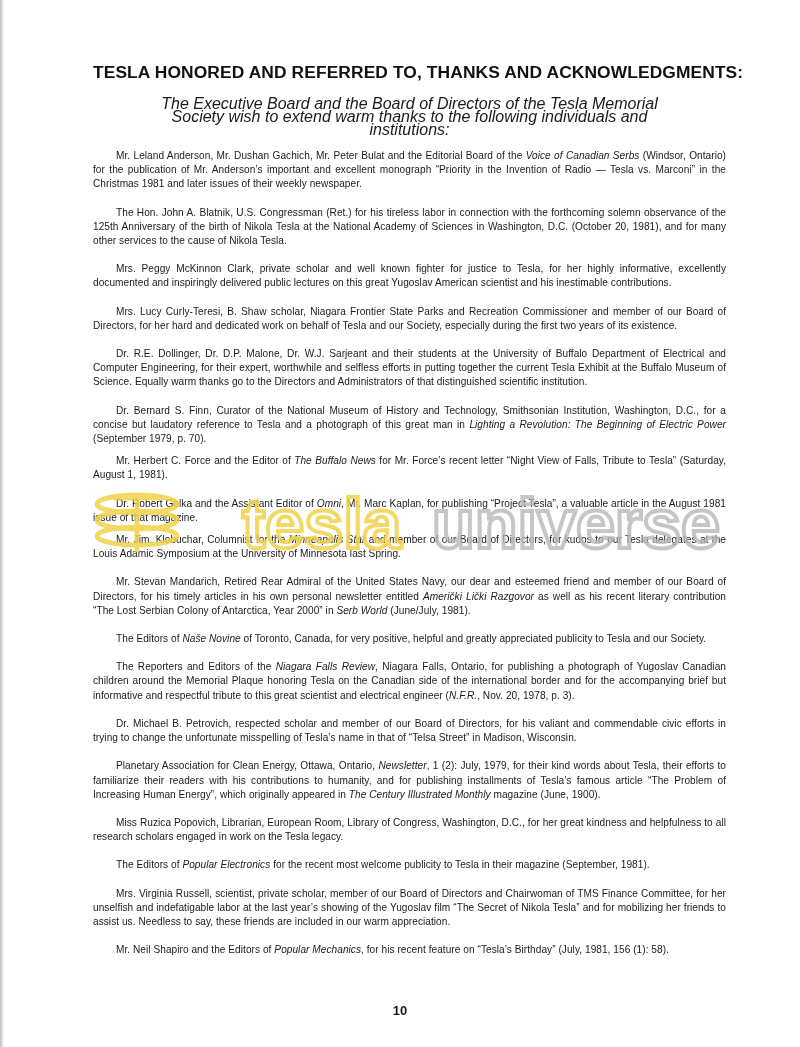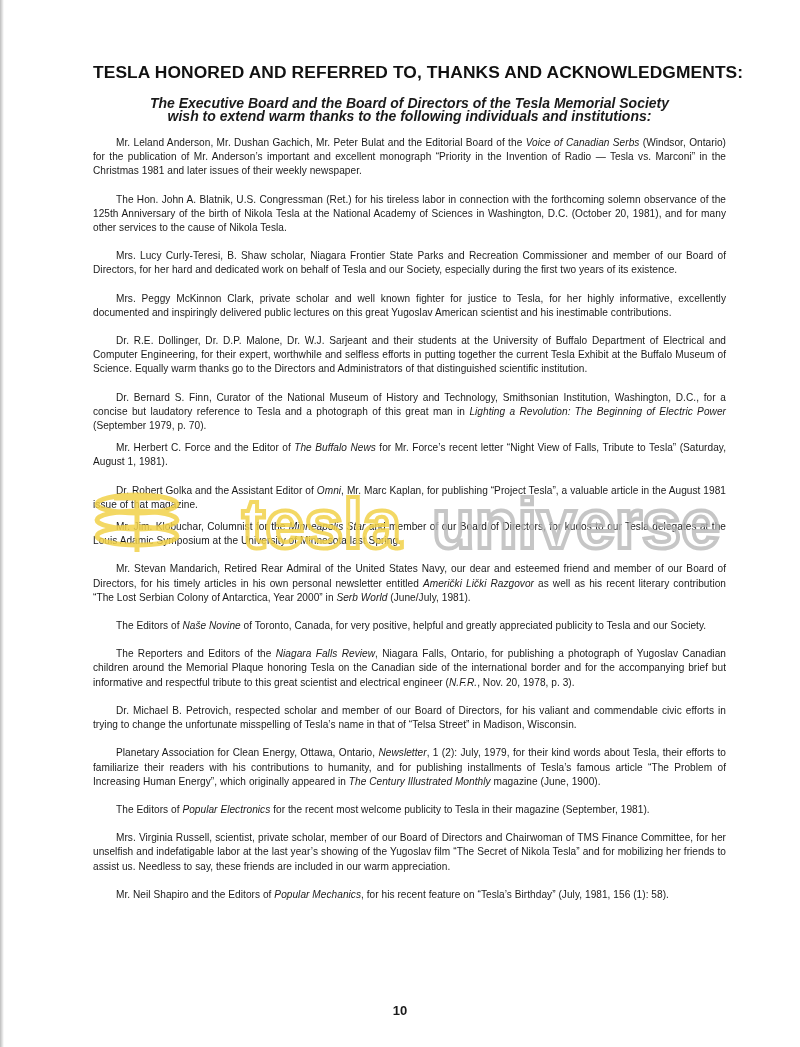--- a/index.html
+++ b/index.html
@@ -3,52 +3,53 @@
 <meta charset="utf-8">
 <style>
   html, body { margin: 0; padding: 0; background: #ffffff; }
   body { width: 800px; height: 1047px; position: relative; overflow: hidden;
          font-family: "Liberation Sans", "DejaVu Sans", sans-serif; color: #1a1a1a; }
   .left-edge { position: absolute; left: 0; top: 0; width: 4px; height: 1047px;
                background: linear-gradient(to right, #bdbdbd, #ffffff); }
   .page { position: absolute; left: 93px; top: 62px; width: 633px; }
   .title { font-family: "Liberation Sans", sans-serif; font-weight: bold; font-size: 17.4px;
            text-align: right; letter-spacing: 0.1px; margin: 0 0 14px 0; color: #111; white-space: nowrap; }
-  .intro { font-style: italic; font-weight: bold; font-size: 14px; text-align: center;
+  .intro { font-style: italic; font-weight: normal; font-size: 16px; text-align: center;
            line-height: 13px; margin: 0 0 13px 0; padding: 0 40px; }
   .para { font-size: 10.1px; line-height: 14.2px; text-align: justify; margin: 0 0 14px 0;
           text-indent: 23px; font-weight: 500; letter-spacing: 0.05px; }
   .para i { }
   .page-number { position: absolute; left: 0; width: 800px; top: 1003px; text-align: center;
                  font-size: 13px; font-weight: bold; }
   .watermark { position: absolute; left: 92px; top: 490px; width: 640px; height: 66px; pointer-events: none; }
 </style>
 </head>
 <body>
 
 <div class="left-edge"></div>
 
 <div class="page">
   <h1 class="title">TESLA HONORED AND REFERRED TO, THANKS AND ACKNOWLEDGMENTS:</h1>
   <p class="intro">The Executive Board and the Board of Directors of the Tesla Memorial Society wish to extend warm thanks to the following individuals and institutions:</p>
 
   <p class="para"><span>Mr. Leland Anderson, Mr. Dushan Gachich, Mr. Peter Bulat and the Editorial Board of the </span><i>Voice of Canadian Serbs</i><span> (Windsor, Ontario) for the publication of Mr. Anderson’s important and excellent monograph “Priority in the Invention of Radio — Tesla vs. Marconi” in the Christmas 1981 and later issues of their weekly newspaper.</span></p>
   <p class="para"><span>The Hon. John A. Blatnik, U.S. Congressman (Ret.) for his tireless labor in connection with the forthcoming solemn observance of the 125th Anniversary of the birth of Nikola Tesla at the National Academy of Sciences in Washington, D.C. (October 20, 1981), and for many other services to the cause of Nikola Tesla.</span></p>
+  <p class="para"><span>Mrs. Peggy McKinnon Clark, private scholar and well known fighter for justice to Tesla, for her highly informative, excellently documented and inspiringly delivered public lectures on this great Yugoslav American scientist and his inestimable contributions.</span></p>
   <p class="para"><span>Mrs. Lucy Curly-Teresi, B. Shaw scholar, Niagara Frontier State Parks and Recreation Commissioner and member of our Board of Directors, for her hard and dedicated work on behalf of Tesla and our Society, especially during the first two years of its existence.</span></p>
-  <p class="para"><span>Mrs. Peggy McKinnon Clark, private scholar and well known fighter for justice to Tesla, for her highly informative, excellently documented and inspiringly delivered public lectures on this great Yugoslav American scientist and his inestimable contributions.</span></p>
   <p class="para"><span>Dr. R.E. Dollinger, Dr. D.P. Malone, Dr. W.J. Sarjeant and their students at the University of Buffalo Department of Electrical and Computer Engineering, for their expert, worthwhile and selfless efforts in putting together the current Tesla Exhibit at the Buffalo Museum of Science. Equally warm thanks go to the Directors and Administrators of that distinguished scientific institution.</span></p>
   <p class="para" style="margin-bottom:8px"><span>Dr. Bernard S. Finn, Curator of the National Museum of History and Technology, Smithsonian Institution, Washington, D.C., for a concise but laudatory reference to Tesla and a photograph of this great man in </span><i>Lighting a Revolution: The Beginning of Electric Power</i><span> (September 1979, p. 70).</span></p>
   <p class="para"><span>Mr. Herbert C. Force and the Editor of </span><i>The Buffalo News</i><span> for Mr. Force’s recent letter “Night View of Falls, Tribute to Tesla” (Saturday, August 1, 1981).</span></p>
   <p class="para" style="margin-bottom:8px"><span>Dr. Robert Golka and the Assistant Editor of </span><i>Omni</i><span>, Mr. Marc Kaplan, for publishing “Project Tesla”, a valuable article in the August 1981 issue of that magazine.</span></p>
   <p class="para"><span>Mr. Jim. Klobuchar, Columnist for the </span><i>Minneapolis Star</i><span> and member of our Board of Directors, for kudos to our Tesla delegates at the Louis Adamic Symposium at the University of Minnesota last Spring.</span></p>
   <p class="para"><span>Mr. Stevan Mandarich, Retired Rear Admiral of the United States Navy, our dear and esteemed friend and member of our Board of Directors, for his timely articles in his own personal newsletter entitled </span><i>Američki Lički Razgovor</i><span> as well as his recent literary contribution “The Lost Serbian Colony of Antarctica, Year 2000” in </span><i>Serb World</i><span> (June/July, 1981).</span></p>
   <p class="para"><span>The Editors of </span><i>Naše Novine</i><span> of Toronto, Canada, for very positive, helpful and greatly appreciated publicity to Tesla and our Society.</span></p>
   <p class="para"><span>The Reporters and Editors of the </span><i>Niagara Falls Review</i><span>, Niagara Falls, Ontario, for publishing a photograph of Yugoslav Canadian children around the Memorial Plaque honoring Tesla on the Canadian side of the international border and for the accompanying brief but informative and respectful tribute to this great scientist and electrical engineer (</span><i>N.F.R.</i><span>, Nov. 20, 1978, p. 3).</span></p>
   <p class="para"><span>Dr. Michael B. Petrovich, respected scholar and member of our Board of Directors, for his valiant and commendable civic efforts in trying to change the unfortunate misspelling of Tesla’s name in that of “Telsa Street” in Madison, Wisconsin.</span></p>
   <p class="para"><span>Planetary Association for Clean Energy, Ottawa, Ontario, </span><i>Newsletter</i><span>, 1 (2): July, 1979, for their kind words about Tesla, their efforts to familiarize their readers with his contributions to humanity, and for publishing installments of Tesla’s famous article “The Problem of Increasing Human Energy”, which originally appeared in </span><i>The Century Illustrated Monthly</i><span> magazine (June, 1900).</span></p>
+  <p class="para"><span>Miss Ruzica Popovich, Librarian, European Room, Library of Congress, Washington, D.C., for her great kindness and helpfulness to all research scholars engaged in work on the Tesla legacy.</span></p>
   <p class="para"><span>The Editors of </span><i>Popular Electronics</i><span> for the recent most welcome publicity to Tesla in their magazine (September, 1981).</span></p>
   <p class="para"><span>Mrs. Virginia Russell, scientist, private scholar, member of our Board of Directors and Chairwoman of TMS Finance Committee, for her unselfish and indefatigable labor at the last year’s showing of the Yugoslav film “The Secret of Nikola Tesla” and for mobilizing her friends to assist us. Needless to say, these friends are included in our warm appreciation.</span></p>
   <p class="para"><span>Mr. Neil Shapiro and the Editors of </span><i>Popular Mechanics</i><span>, for his recent feature on “Tesla’s Birthday” (July, 1981, 156 (1): 58).</span></p>
 </div>
 
 <svg class="watermark" viewBox="0 0 640 66">
   <g fill="none" stroke="#f2d24a" stroke-width="5" opacity="0.85">
     <ellipse cx="45" cy="14" rx="40" ry="9"></ellipse>
     <ellipse cx="45" cy="30" rx="40" ry="9"></ellipse>
     <ellipse cx="45" cy="46" rx="40" ry="9"></ellipse>

